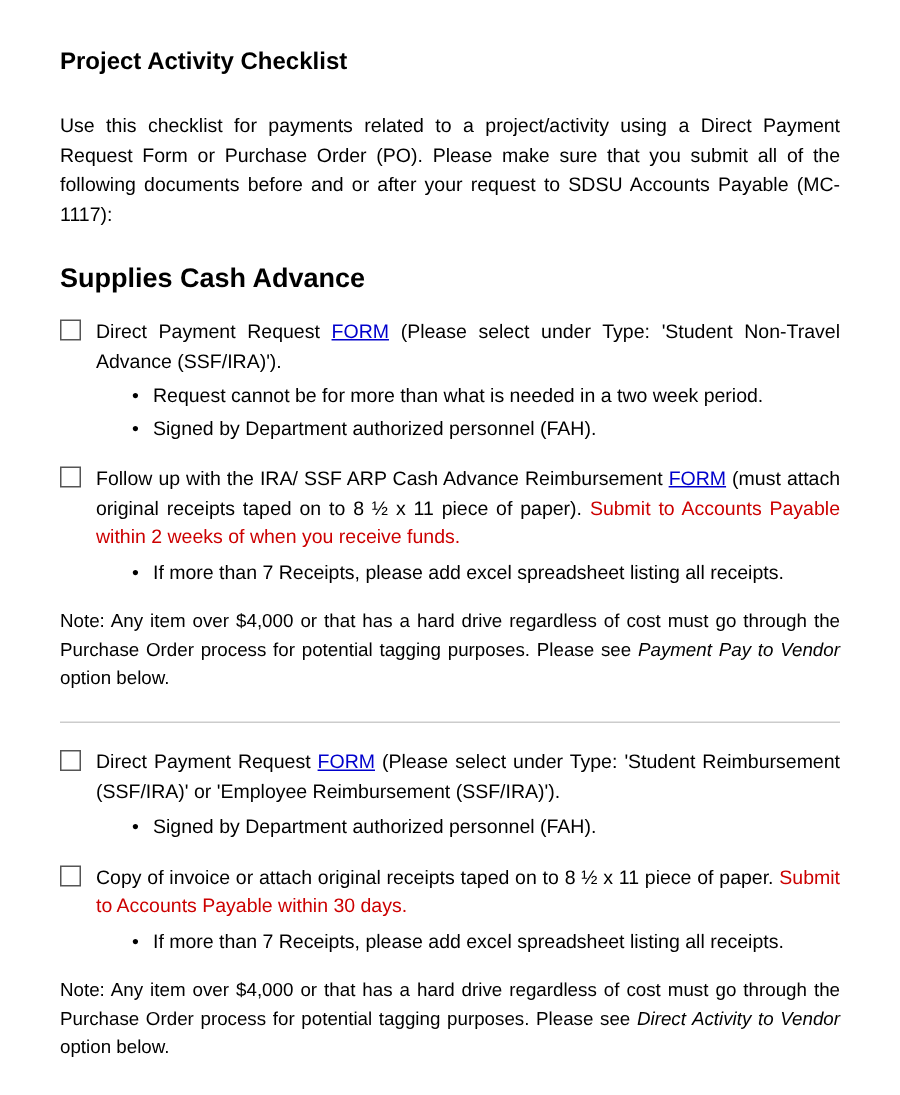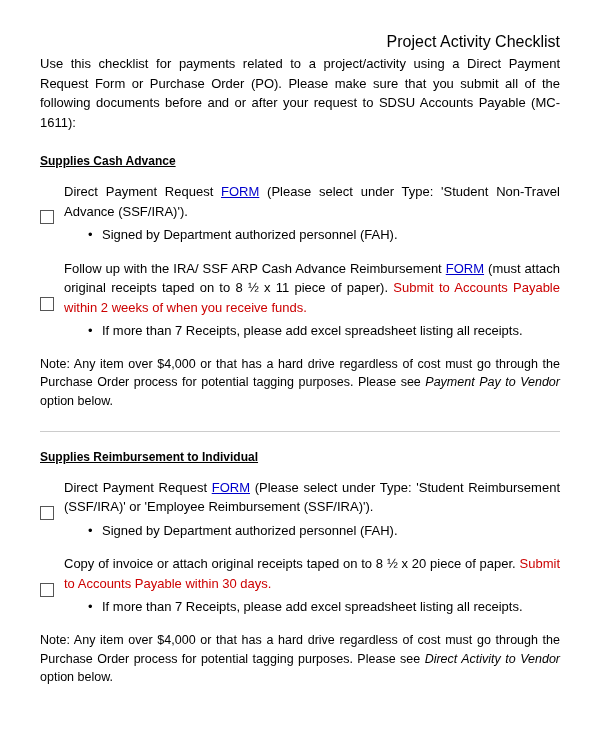--- a/index.html
+++ b/index.html
@@ -7,42 +7,41 @@
       font-family: Arial, sans-serif;
       font-size: 13px;
       background: #fff;
       color: #000;
       width: 600px;
       min-height: 730px;
       padding: 30px 40px;
       line-height: 1.5;
     }
     h1 {
-      text-align: right;
+      text-align: left;
       font-size: 16px;
-      font-weight: normal;
-      margin-bottom: 0;
+      font-weight: bold;
+      margin-bottom: 20px;
     }
     .intro {
       font-size: 13px;
       margin-bottom: 20px;
       text-align: justify;
     }
     .section-title {
-      font-size: 12px;
+      font-size: 18px;
       font-weight: bold;
-      text-decoration: underline;
       margin-bottom: 12px;
     }
     .section {
       margin-bottom: 20px;
     }
     .checklist-item {
       display: flex;
-      align-items: center;
+      align-items: flex-start;
       margin-bottom: 8px;
     }
     .checkbox {
       width: 14px;
       height: 14px;
       border: 1px solid #555;
       display: inline-block;
       flex-shrink: 0;
       margin-top: 2px;
       margin-right: 10px;
@@ -89,30 +88,31 @@
       height: 1px;
       background: #ccc;
       margin: 16px 0;
     }
   </style>
 </head>
 <body>
 
 <h1>Project Activity Checklist</h1>
 
-<p class="intro">Use this checklist for payments related to a project/activity using a Direct Payment Request Form or Purchase Order (PO). Please make sure that you submit all of the following documents before and or after your request to SDSU Accounts Payable (MC-1611):</p>
+<p class="intro">Use this checklist for payments related to a project/activity using a Direct Payment Request Form or Purchase Order (PO). Please make sure that you submit all of the following documents before and or after your request to SDSU Accounts Payable (MC-1117):</p>
 
 <div class="section">
   <div class="section-title">Supplies Cash Advance</div>
 
   <div class="checklist-item">
     <span class="checkbox"></span>
     <div class="item-text">
       <span>Direct Payment Request </span><a class="link" href="#">FORM</a><span> (Please select under Type: 'Student Non-Travel Advance (SSF/IRA)').</span>
       <ul class="sub-list">
+        <li>Request cannot be for more than what is needed in a two week period.</li>
         <li>Signed by Department authorized personnel (FAH).</li>
       </ul>
     </div>
   </div>
 
   <div class="checklist-item">
     <span class="checkbox"></span>
     <div class="item-text">
       <span>Follow up with the IRA/ SSF ARP Cash Advance Reimbursement </span><a class="link" href="#">FORM</a><span> (must attach original receipts taped on to 8 ½ x 11 piece of paper). </span><span class="red">Submit to Accounts Payable within 2 weeks of when you receive funds.</span>
       <ul class="sub-list">
@@ -122,36 +122,35 @@
   </div>
 
   <p class="note">
     <span>Note: Any item over $4,000 or that has a hard drive regardless of cost must go through the Purchase Order process for potential tagging purposes. Please see </span><span class="italic">Payment Pay to Vendor</span><span> option below.</span>
   </p>
 </div>
 
 <div class="divider"></div>
 
 <div class="section">
-  <div class="section-title">Supplies Reimbursement to Individual</div>
 
   <div class="checklist-item">
     <span class="checkbox"></span>
     <div class="item-text">
       <span>Direct Payment Request </span><a class="link" href="#">FORM</a><span> (Please select under Type: 'Student Reimbursement (SSF/IRA)' or 'Employee Reimbursement (SSF/IRA)').</span>
       <ul class="sub-list">
         <li>Signed by Department authorized personnel (FAH).</li>
       </ul>
     </div>
   </div>
 
   <div class="checklist-item">
     <span class="checkbox"></span>
     <div class="item-text">
-      <span>Copy of invoice or attach original receipts taped on to 8 ½ x 20 piece of paper. </span><span class="red">Submit to Accounts Payable within 30 days.</span>
+      <span>Copy of invoice or attach original receipts taped on to 8 ½ x 11 piece of paper. </span><span class="red">Submit to Accounts Payable within 30 days.</span>
       <ul class="sub-list">
         <li>If more than 7 Receipts, please add excel spreadsheet listing all receipts.</li>
       </ul>
     </div>
   </div>
 
   <p class="note">
     <span>Note: Any item over $4,000 or that has a hard drive regardless of cost must go through the Purchase Order process for potential tagging purposes. Please see </span><span class="italic">Direct Activity to Vendor</span><span> option below.</span>
   </p>
 </div>

